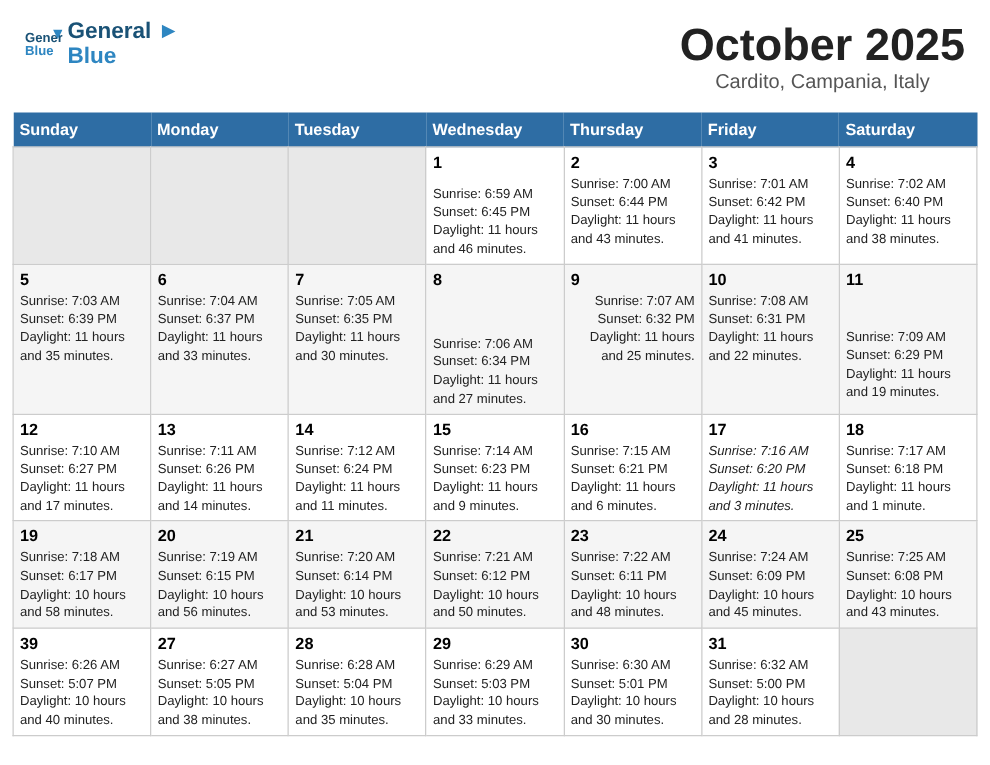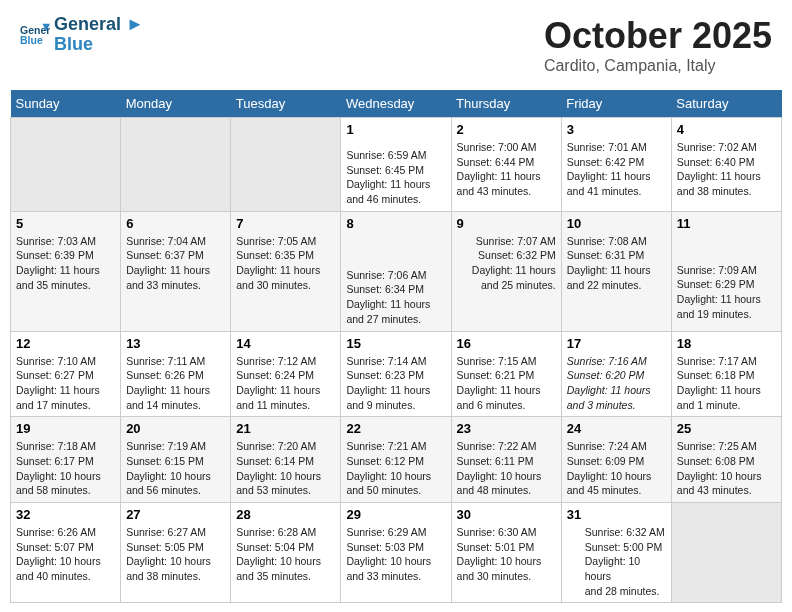--- a/index.html
+++ b/index.html
@@ -20,21 +20,21 @@
     .logo {
       display: flex;
       align-items: center;
     }
     .logo-icon {
       width: 30px;
       height: 30px;
       margin-right: 4px;
     }
     .title-block {
-      text-align: left;
+      text-align: center;
       margin-left: 21px;
     }
     .month-title {
       font-size: 36px;
       font-weight: bold;
       color: #222;
     }
     .location {
       font-size: 16px;
       color: #555;
@@ -43,21 +43,21 @@
       width: 100%;
       border-collapse: collapse;
       font-size: 11px;
     }
     thead tr th {
       background-color: #2e6da4;
       color: #fff;
       text-align: left;
       padding: 6px 5px;
       font-size: 13px;
-      font-weight: normal;
+      font-weight: bold;
     }
     tbody tr td {
       border: 1px solid #ccc;
       vertical-align: top;
       padding: 4px 5px;
       width: calc(100% / 7);
       min-height: 80px;
       height: 85px;
     }
     tbody tr:nth-child(even) {
@@ -298,21 +298,21 @@
         <td>
           <span class="day-number">25</span>
           <div class="day-info" style="white-space: pre-line;">Sunrise: 7:25 AM
 Sunset: 6:08 PM
 Daylight: 10 hours
 and 43 minutes.</div>
         </td>
       </tr>
       <tr>
         <td>
-          <span class="day-number">32</span>
+          <span class="day-number">39</span>
           <div class="day-info" style="white-space: pre-line;">Sunrise: 6:26 AM
 Sunset: 5:07 PM
 Daylight: 10 hours
 and 40 minutes.</div>
         </td>
         <td>
           <span class="day-number">27</span>
           <div class="day-info" style="white-space: pre-line;">Sunrise: 6:27 AM
 Sunset: 5:05 PM
 Daylight: 10 hours
@@ -334,21 +334,21 @@
         </td>
         <td>
           <span class="day-number">30</span>
           <div class="day-info" style="white-space: pre-line;">Sunrise: 6:30 AM
 Sunset: 5:01 PM
 Daylight: 10 hours
 and 30 minutes.</div>
         </td>
         <td>
           <span class="day-number">31</span>
-          <div class="day-info" style="white-space: pre-line; margin-left: 18px;">Sunrise: 6:32 AM
+          <div class="day-info" style="white-space: pre-line;">Sunrise: 6:32 AM
 Sunset: 5:00 PM
 Daylight: 10 hours
 and 28 minutes.</div>
         </td>
         <td class="empty-cell"></td>
       </tr>
     </tbody>
 </table>
 
 </body></html>

